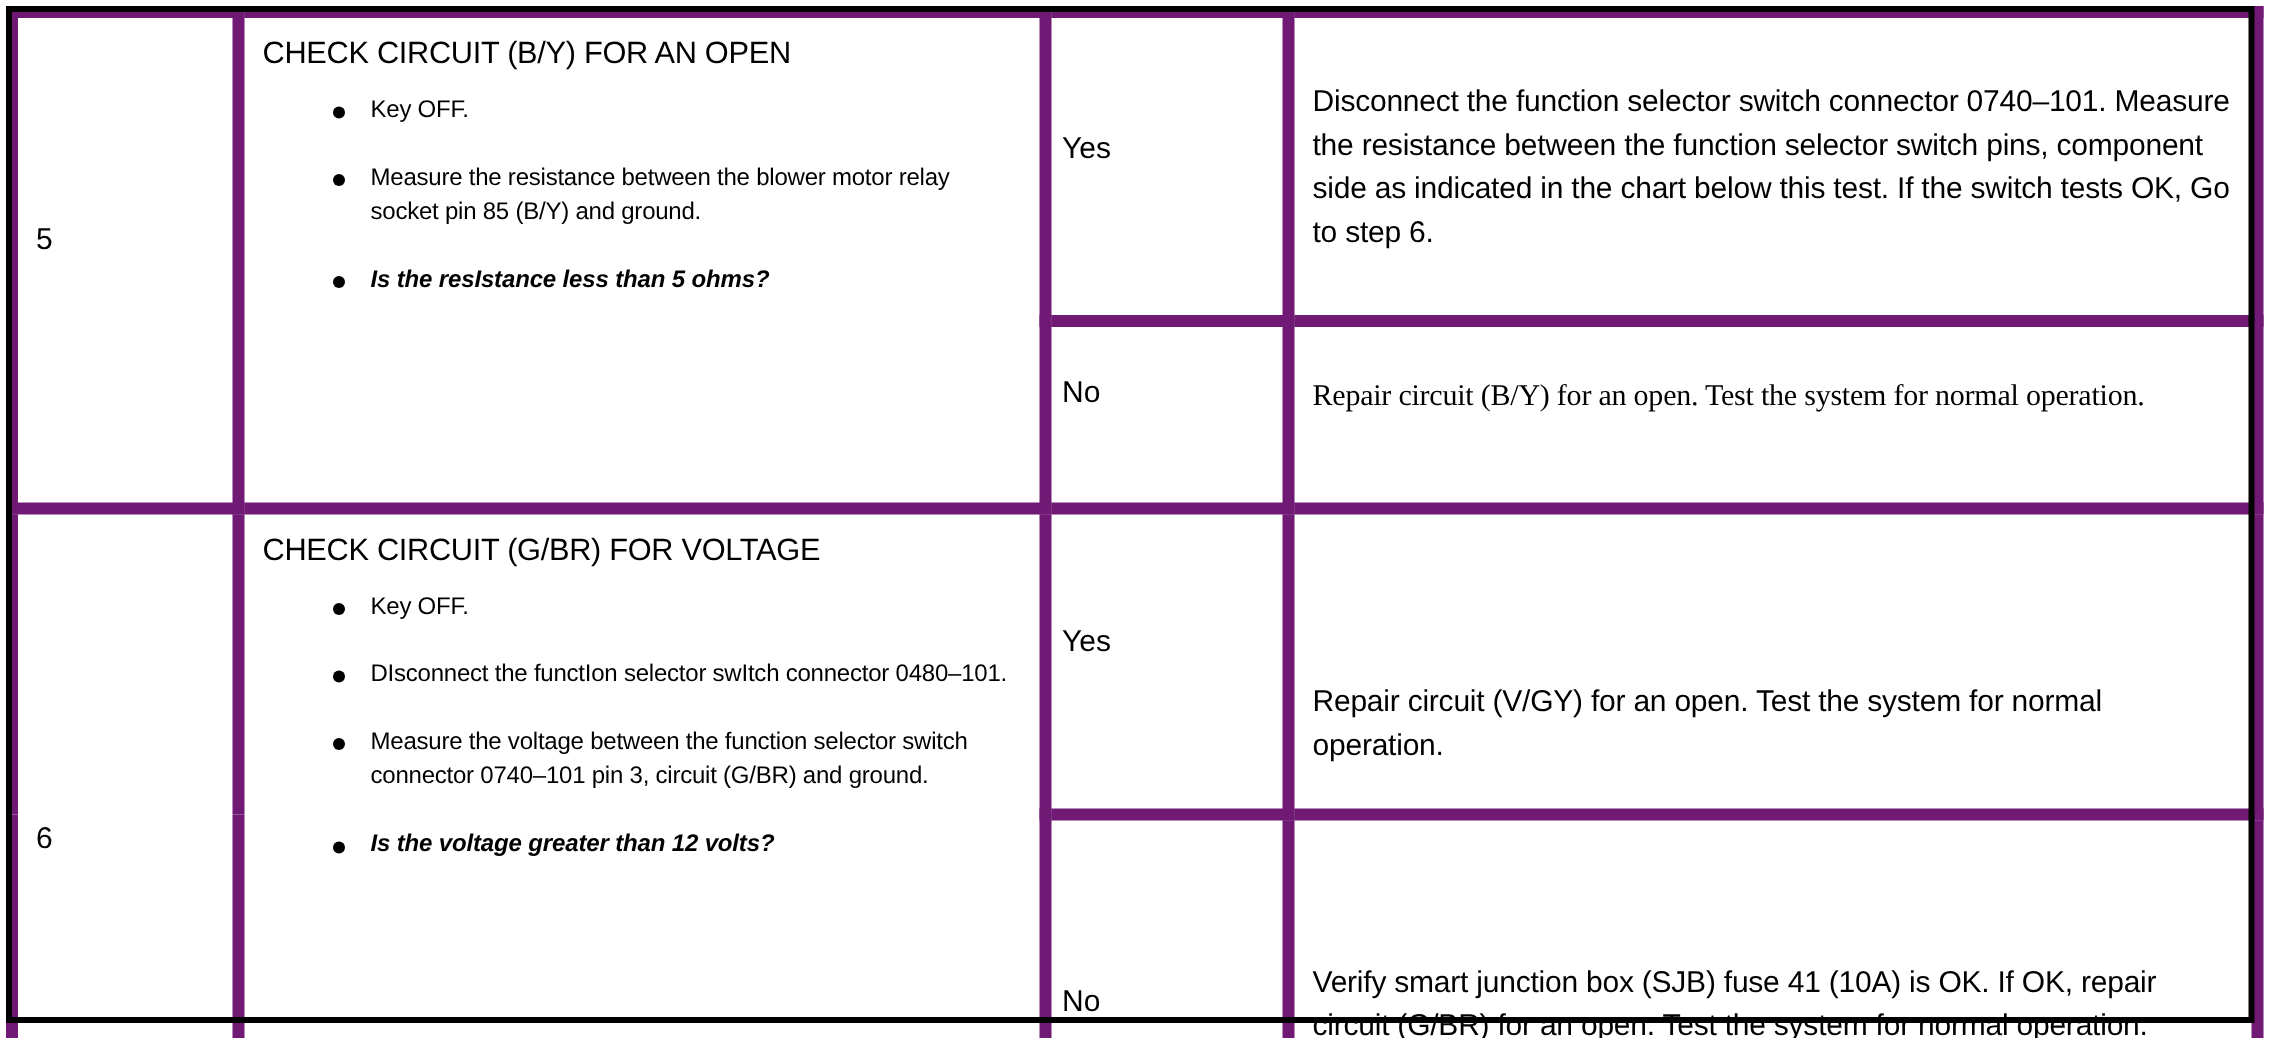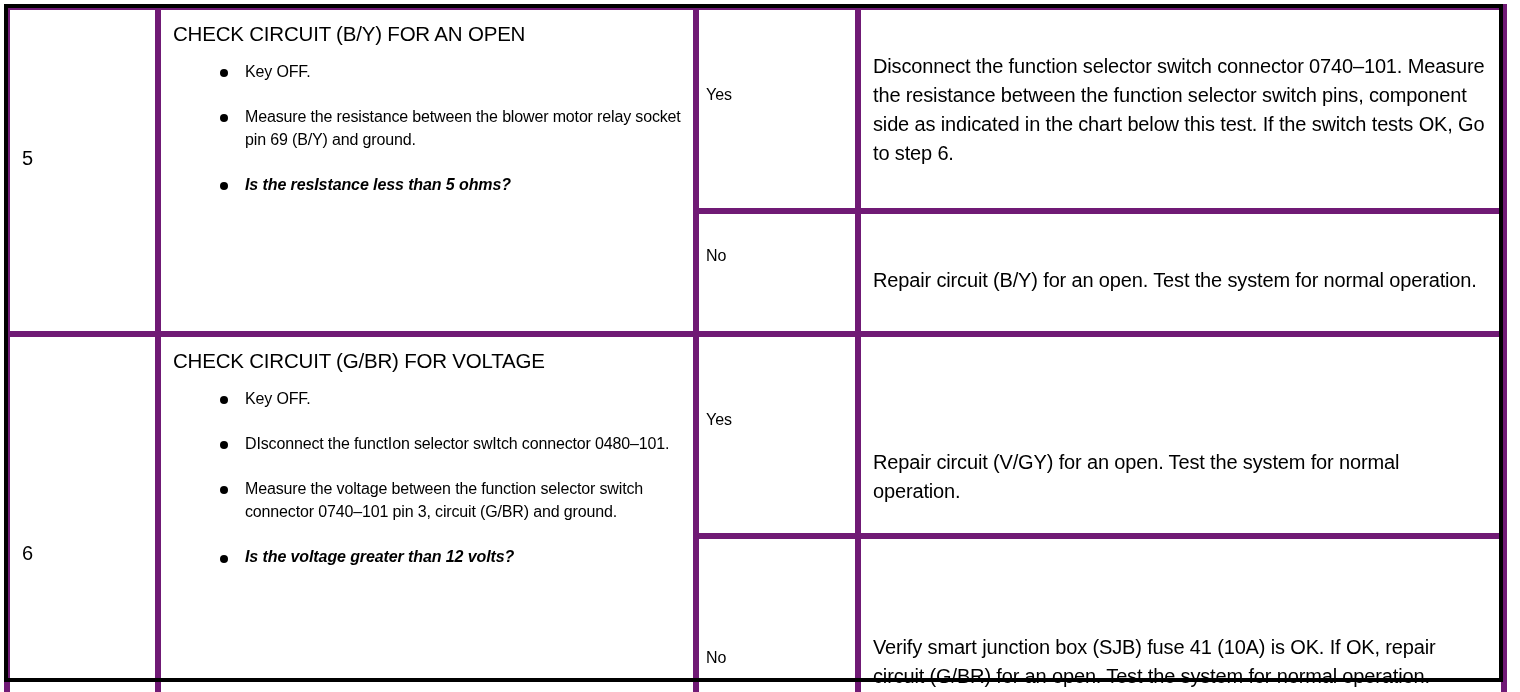--- a/index.html
+++ b/index.html
@@ -8,21 +8,21 @@
 
   #sheet{position:absolute;left:0;top:0;width:1520px;height:692px;background:#fff;}
 
   
   .frame{position:absolute;left:4px;top:4px;width:1499px;height:678px;
          border:4px solid #000;box-sizing:border-box;}
 
   
   table.diag{position:absolute;left:4px;top:4px;width:1499px;height:678px;
              border-collapse:collapse;table-layout:fixed;}
-  table.diag td{border:6px solid #701a75;vertical-align:top;padding:12px;}
+  table.diag td{border:8px solid #701a75;vertical-align:top;padding:12px;}
 
   .col-step{width:151px;}
   .col-proc{width:538px;}
   .col-ans{width:162px;}
   .col-act{width:646px;}
 
   .stepnum{font-size:20px;line-height:1;padding:0 0 0 6px;}
   .stepnum-inner{position:relative;top:126px;}
   .stepnum-inner.r6{top:194px;}
 
@@ -31,21 +31,21 @@
               line-height:1.15;margin:0 0 14px 0;}
 
   ul.steps{list-style:none;margin:0;padding:0;}
   ul.steps li{position:relative;padding-left:72px;margin:0 0 22px 0;
               font-size:16px;line-height:1.45;letter-spacing:-0.15px;}
   ul.steps li:last-child{margin-bottom:0;}
   ul.steps li .bull{position:absolute;left:47px;top:0.58em;
                     width:8px;height:8px;background:#000;border-radius:50%;}
   ul.steps li.q{font-weight:bold;letter-spacing:-0.1px;font-style:italic;}
 
-  .ans{font-size:16px;padding:0 0 0 7px;position:relative;}
+  .ans{font-size:20px;padding:0 0 0 7px;position:relative;}
   .ans span.lbl{position:absolute;left:7px;}
 
   .act{font-size:20px;line-height:1.45;padding:0 8px 0 7px;
        letter-spacing:-0.15px;position:relative;}
   .act p{margin:0;}
 </style>
 </head>
 <body>
 
 <div id="sheet">
@@ -66,21 +66,21 @@
 
         <td rowspan="2" class="proc">
           <div class="proc-title">CHECK CIRCUIT (B/Y) FOR AN OPEN</div>
           <ul class="steps">
             <li>
               <span class="bull"></span>
               <span>Key OFF.</span>
             </li>
             <li>
               <span class="bull"></span>
-              <span>Measure the resistance between the blower motor relay socket pin 69 (B/Y) and ground.</span>
+              <span>Measure the resistance between the blower motor relay socket pin 85 (B/Y) and ground.</span>
             </li>
             <li class="q">
               <span class="bull"></span>
               <span>Is the resIstance less than 5 ohms?</span>
             </li>
           </ul>
         </td>
 
         <td class="ans" style="height:174px;">
           <span class="lbl" style="top:76px;">Yes</span>
@@ -89,21 +89,21 @@
         <td class="act">
           <p style="margin-top:30px;">Disconnect the function selector switch connector 0740–101. Measure the resistance between the function selector switch pins, component side as indicated in the chart below this test. If the switch tests OK, Go to step 6.</p>
         </td>
       </tr>
 
       <tr>
         <td class="ans" style="height:93px;">
           <span class="lbl" style="top:33px;">No</span>
         </td>
         <td class="act">
-          <p style="margin-top:40px;">Repair circuit (B/Y) for an open. Test the system for normal operation.</p>
+          <p style="margin-top:20px;font-family:Liberation Serif, serif;">Repair circuit (B/Y) for an open. Test the system for normal operation.</p>
         </td>
       </tr>
 
       <tr>
         <td rowspan="2" class="stepnum">
           <div class="stepnum-inner r6">6</div>
         </td>
 
         <td rowspan="2" class="proc">
           <div class="proc-title">CHECK CIRCUIT (G/BR) FOR VOLTAGE</div>

